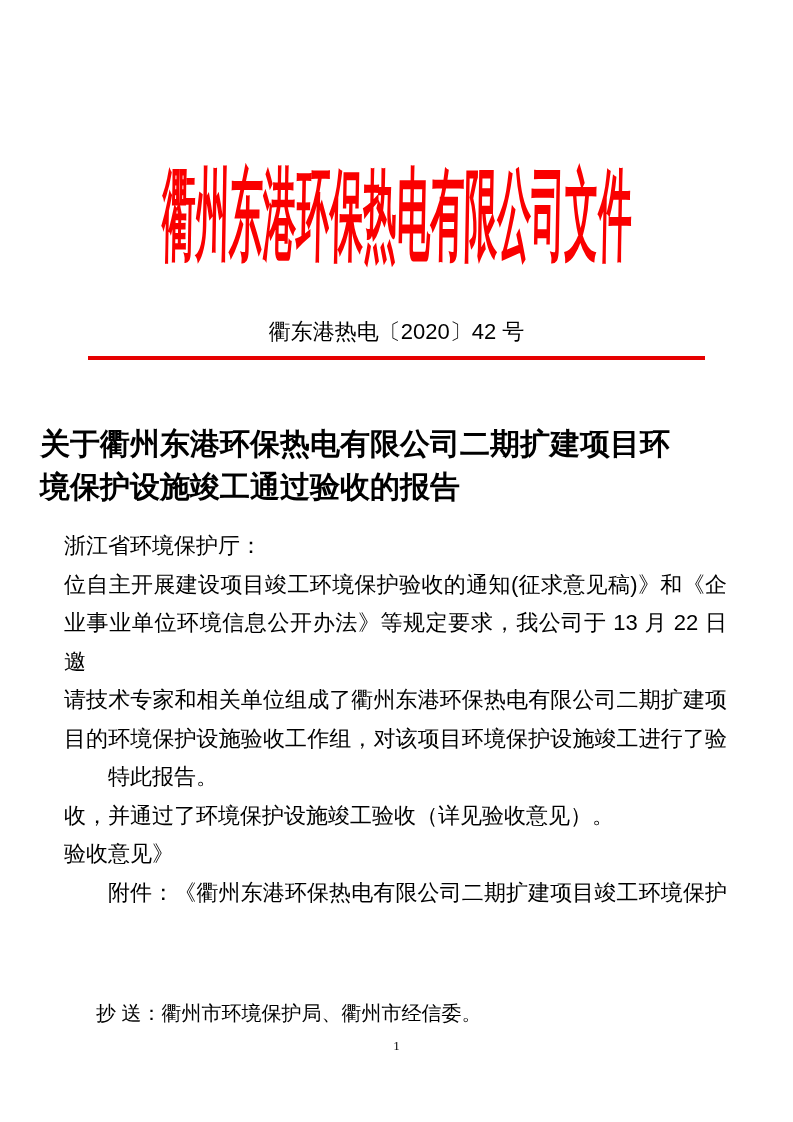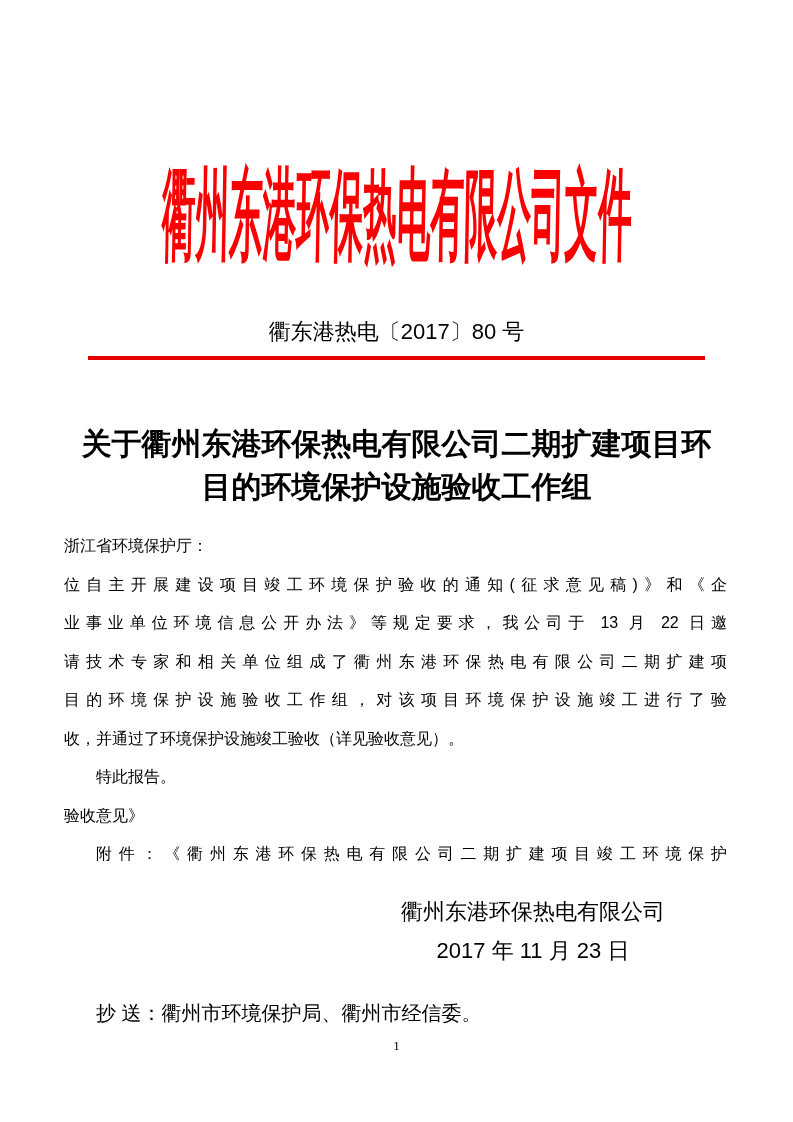--- a/index.html
+++ b/index.html
@@ -60,35 +60,35 @@
     height: 4px;
     background: #e60000;
   }
 
   
   .doc-title {
     position: absolute;
     top: 422px;
     left: 40px;
     width: 713px;
-    text-align: center;
+    text-align: left;
     font-family: "Liberation Serif", serif;
     font-weight: bold;
     font-size: 30px;
     line-height: 43px;
     color: #000000;
   }
 
   
   .doc-body {
     position: absolute;
     top: 527px;
     left: 64px;
     width: 663px;
-    font-size: 16px;
+    font-size: 22px;
     line-height: 38.5px;
     color: #000000;
   }
   .body-line { white-space: nowrap; }
   .body-line.justify {
     white-space: normal;
     text-align: justify;
     text-align-last: justify;
   }
   .body-line.indent { text-indent: 2em; }
@@ -125,43 +125,39 @@
 </style>
 </head>
 <body>
 
 <div class="page">
 
   <div class="banner">
     <span class="banner-text">衢州东港环保热电有限公司文件</span>
   </div>
 
-  <div class="doc-number">衢东港热电〔2017〕80 号</div>
+  <div class="doc-number">衢东港热电〔2020〕42 号</div>
 
   <div class="red-rule"></div>
 
   <div class="doc-title">
     <div>关于衢州东港环保热电有限公司二期扩建项目环</div>
-    <div>目的环境保护设施验收工作组</div>
+    <div>境保护设施竣工通过验收的报告</div>
   </div>
 
   <div class="doc-body">
     <div class="body-line">浙江省环境保护厅：</div>
     <div class="body-line justify">位自主开展建设项目竣工环境保护验收的通知(征求意见稿)》和《企</div>
     <div class="body-line justify">业事业单位环境信息公开办法》等规定要求，我公司于 13 月 22 日邀</div>
     <div class="body-line justify">请技术专家和相关单位组成了衢州东港环保热电有限公司二期扩建项</div>
     <div class="body-line justify">目的环境保护设施验收工作组，对该项目环境保护设施竣工进行了验</div>
+    <div class="body-line indent">特此报告。</div>
     <div class="body-line">收，并通过了环境保护设施竣工验收（详见验收意见）。</div>
-    <div class="body-line indent">特此报告。</div>
     <div class="body-line">验收意见》</div>
     <div class="body-line justify indent">附件：《衢州东港环保热电有限公司二期扩建项目竣工环境保护</div>
   </div>
 
-  <div class="signature">
-    <div>衢州东港环保热电有限公司</div>
-    <div>2017 年 11 月 23 日</div>
-  </div>
 
   <div class="cc-line">抄 送：衢州市环境保护局、衢州市经信委。</div>
 
   <div class="page-number">1</div>
 
 </div>
 
 </body></html>

